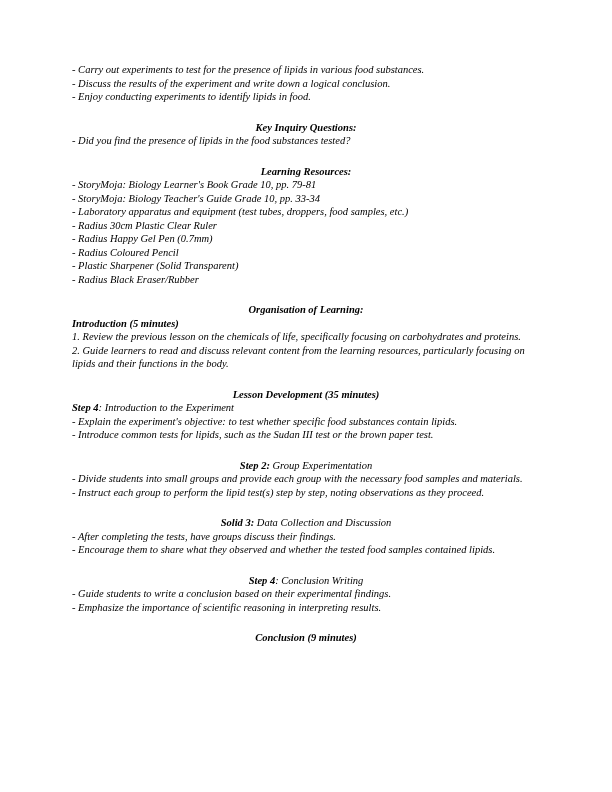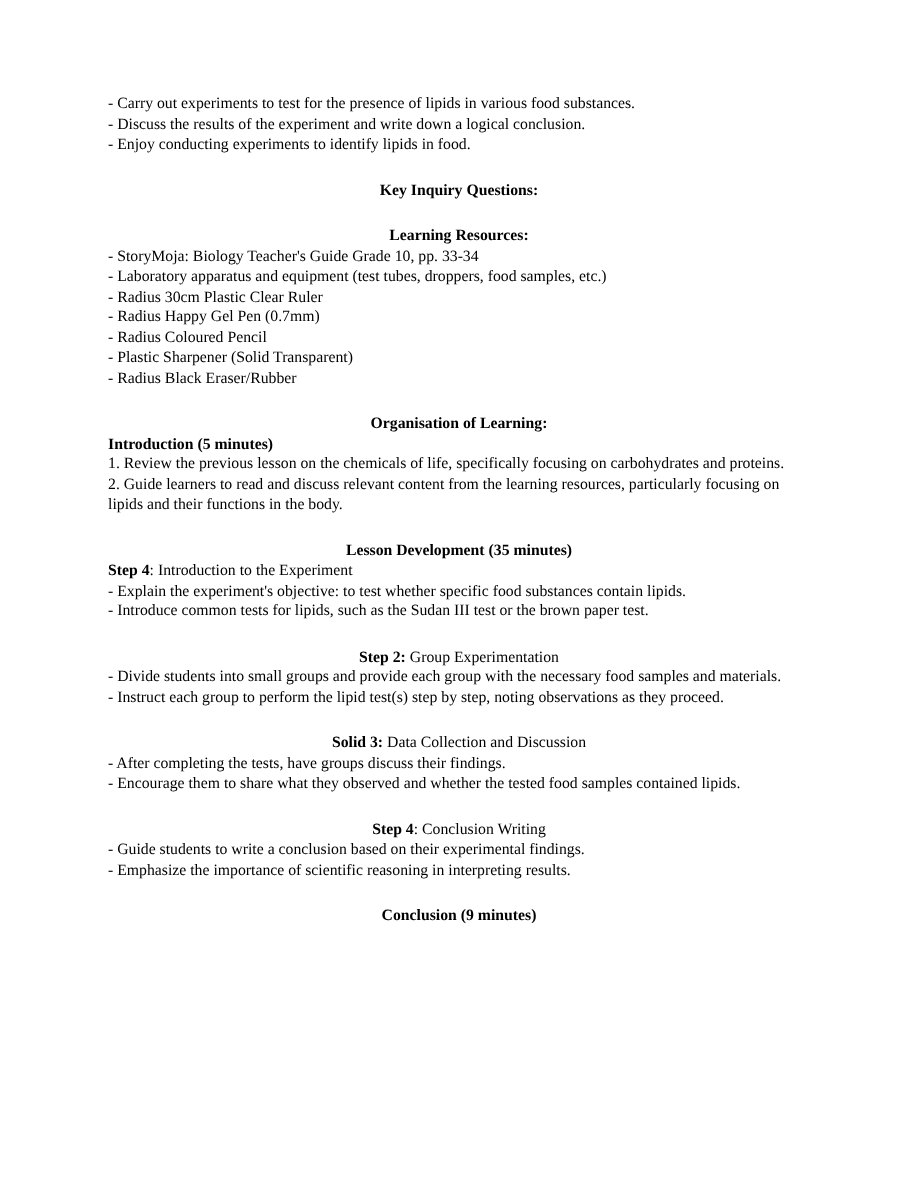--- a/index.html
+++ b/index.html
@@ -1,15 +1,15 @@
 <!DOCTYPE html>
 <html><head>
 <meta charset="utf-8">
 <style>
-  * { margin: 0; padding: 0; box-sizing: border-box; }
+  * { margin: 0; padding: 0; box-sizing: border-box; font-style: italic; }
   html, body { background: #ffffff; }
   .page {
     position: relative;
     width: 612px;
     height: 792px;
     margin: 0 auto;
     background: #ffffff;
     padding: 63px 72px 0 72px;
     font-family: "Liberation Serif", serif;
     font-size: 10.5px;
@@ -24,22 +24,24 @@
 </head>
 <body>
 
 <div class="page">
 
   <p class="line">- Carry out experiments to test for the presence of lipids in various food substances.</p>
   <p class="line">- Discuss the results of the experiment and write down a logical conclusion.</p>
   <p class="line">- Enjoy conducting experiments to identify lipids in food.</p>
 
   <p class="line bold gap">Key Inquiry Questions:</p>
+  <p class="line">- Did you find the presence of lipids in the food substances tested?</p>
 
   <p class="line bold gap">Learning Resources:</p>
+  <p class="line">- StoryMoja: Biology Learner's Book Grade 10, pp. 79-81</p>
   <p class="line">- StoryMoja: Biology Teacher's Guide Grade 10, pp. 33-34</p>
   <p class="line">- Laboratory apparatus and equipment (test tubes, droppers, food samples, etc.)</p>
   <p class="line">- Radius 30cm Plastic Clear Ruler</p>
   <p class="line">- Radius Happy Gel Pen (0.7mm)</p>
   <p class="line">- Radius Coloured Pencil</p>
   <p class="line">- Plastic Sharpener (Solid Transparent)</p>
   <p class="line">- Radius Black Eraser/Rubber</p>
 
   <p class="line bold gap">Organisation of Learning:</p>
   <p class="line bold">Introduction (5 minutes)</p>

